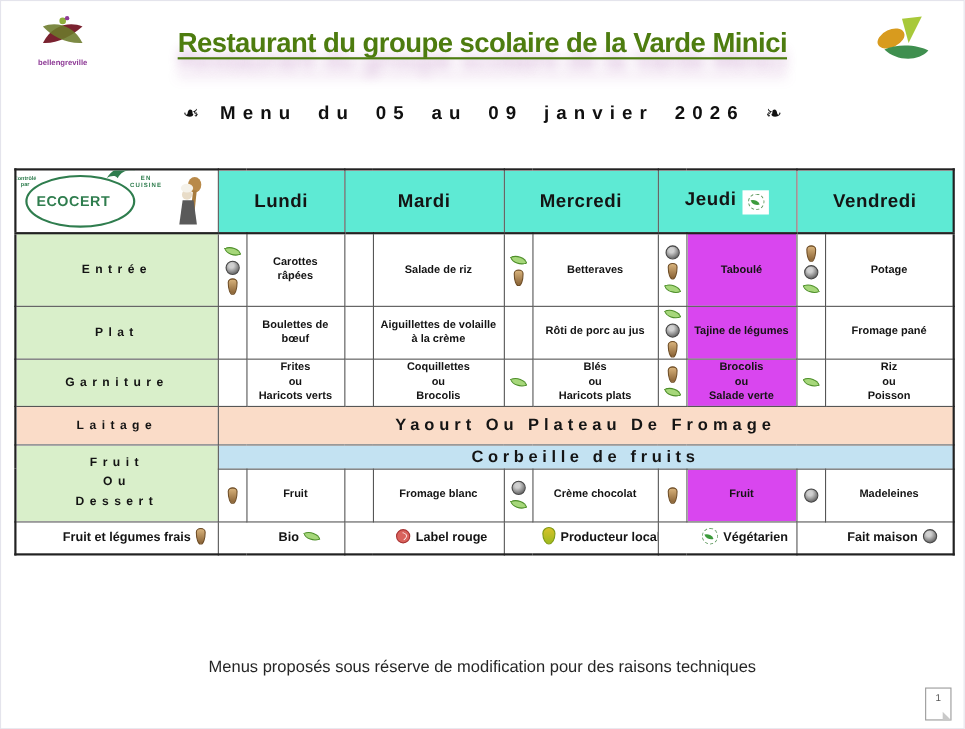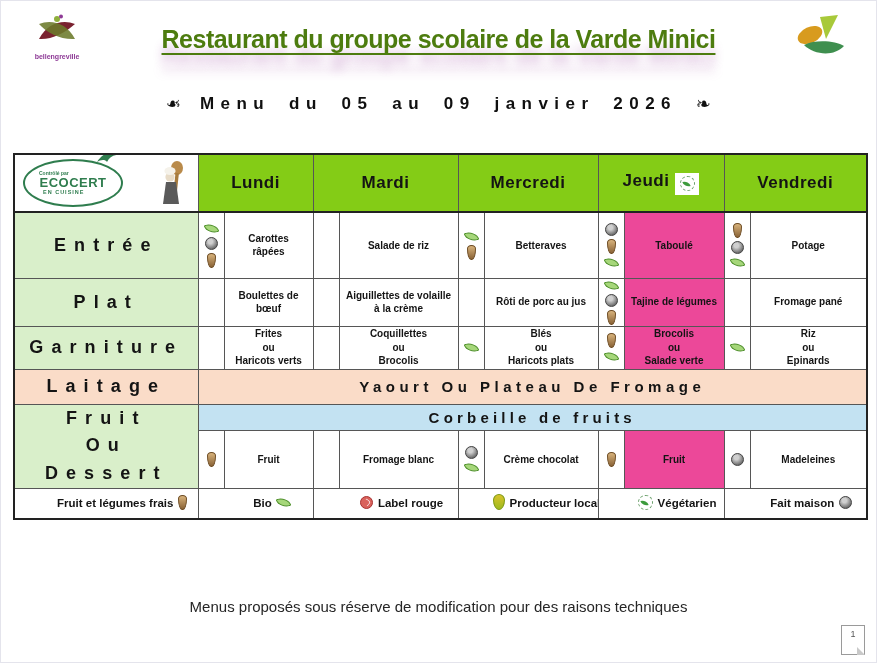--- a/index.html
+++ b/index.html
@@ -27,27 +27,27 @@
   tr.hdr{height:57px;}
   tr.r-entree{height:66px;}
   tr.r-plat{height:48px;}
   tr.r-garn{height:43px;}
   tr.r-lait{height:35px;padding-left:28px;}
   tr.r-corb{height:22px;}
   tr.r-dess{height:48px;}
   tr.r-leg{height:30px;}
   tr.hdr th, tr.hdr td{border-bottom:2px solid #222;}
   .corner{background:#fff;}
-  .day{background:#84cc16;font-size:17px;font-weight:bold;letter-spacing:0.5px;margin-top:13px;}
-  .lbl{background:#d9efca;font-size:18px;font-weight:bold;letter-spacing:0.45em;margin-left:32px;}
+  .day{background:#5eead4;font-size:17px;font-weight:bold;letter-spacing:0.5px;margin-top:13px;}
+  .lbl{background:#d9efca;font-size:11px;font-weight:bold;letter-spacing:0.45em;margin-left:32px;}
   .lbl.peach{background:#fadcc8;}
   .laitage-band{background:#fadcc8;font-size:15px;font-weight:bold;letter-spacing:0.30em;margin-left:12px;}
   .corbeille{background:#c3e2f2;font-size:15px;font-weight:600;letter-spacing:0.28em;}
   .cell{font-size:10px;font-weight:bold;line-height:1.35;white-space:pre-line;background:#fff;}
-  .cell.hl{background:#ec4899;}
+  .cell.hl{background:#d946ef;}
   .icol{background:#fff;border-right-color:#a3a3a3;padding:2px 0;}
   .icol .stack{display:flex;flex-direction:column;align-items:center;justify-content:center;gap:3px;min-height:100%;}
   .legend-cell{background:#fff;font-size:11.5px;font-weight:bold;white-space:nowrap;}
   .legend-cell .li{display:inline-flex;align-items:center;gap:5px;justify-content:center;padding-left:32px;}
   .fd-line{line-height:1.55;}
 
   
   .micon{display:inline-block;flex:0 0 auto;}
   .icon-bio{width:11px;height:9px;background:#a6d77a;border:1px solid #4e8f2a;border-radius:0 100% 0 100%;transform:rotate(-20deg);}
   .icon-fait-maison{width:11px;height:11px;border-radius:50%;background:radial-gradient(circle at 40% 32%,#d0d0d0 0 22%,#6b6b6b 75%);border:1px solid #474747;}
@@ -55,21 +55,21 @@
   .icon-label-rouge{width:11px;height:11px;border-radius:50%;background:#d9625c;border:1px solid #a83232;position:relative;}
   .icon-label-rouge::after{content:'';position:absolute;inset:2px;border-radius:50%;border:1px solid rgba(255,255,255,.75);border-left-color:transparent;border-bottom-color:transparent;transform:rotate(35deg);}
   .icon-producteur-local{width:10px;height:14px;background:linear-gradient(180deg,#d8c22a,#9eba1e);border:1px solid #7e9a14;border-radius:50% 50% 50% 50%/38% 38% 62% 62%;}
   .icon-vegetarien{width:13px;height:13px;border-radius:50%;border:1px dashed #6aa06a;position:relative;background:#fff;}
   .icon-vegetarien::before{content:'';position:absolute;left:2px;top:4px;width:7px;height:6px;background:#3c9b3c;border-radius:0 100% 0 100%;transform:rotate(-15deg);}
   .veg-badge{display:inline-flex;width:24px;height:22px;background:#fff;align-items:center;justify-content:center;vertical-align:-5px;margin-left:6px;}
 
   
   .corner-wrap{display:flex;align-items:center;justify-content:space-between;padding:4px 10px 4px 6px;}
   .ecocert{position:relative;width:96px;height:44px;border:2px solid #2f7d4e;border-radius:50%;
-    display:flex;flex-direction:column;align-items:center;justify-content:center;line-height:1.05;background:#fff;}
+    display:flex;flex-direction:row;align-items:center;justify-content:center;line-height:1.05;background:#fff;}
   .eco1{font-size:5px;color:#2f7d4e;font-weight:bold;align-self:flex-start;margin-left:14px;}
   .eco2{font-size:13px;font-weight:bold;color:#2f7d4e;letter-spacing:0.5px;}
   .eco3{font-size:5.5px;font-weight:bold;color:#2f7d4e;align-self:flex-start;margin-left:18px;letter-spacing:1px;}
   .swallow{position:absolute;top:-12px;right:-4px;}
 
   
   .footnote{position:absolute;left:28px;right:28px;top:567px;text-align:center;font-size:10.5px;font-weight:bold;color:#161616;line-height:1.55;}
   .disclaimer{position:absolute;left:0;right:0;top:597px;text-align:center;font-size:15px;color:#262626;font-weight:400;}
   .pagebox{position:absolute;left:840px;top:624px;width:22px;height:28px;background:#fff;border:1px solid #9a9a9a;
     font-size:9px;color:#555;text-align:center;line-height:16px;}
@@ -253,21 +253,21 @@
       <td class="cell hl">Brocolis
 ou
 Salade verte</td>
       <td class="icol">
             <div class="stack">
               <span class="micon icon-bio"></span>
             </div>
           </td>
       <td class="cell">Riz
 ou
-Epinards</td>
+Poisson</td>
     </tr>
 
     <tr class="r-lait">
       <td class="lbl peach">Laitage</td>
       <td colspan="10" class="laitage-band">Yaourt Ou Plateau De Fromage</td>
     </tr>
 
     <tr class="r-corb">
       <td class="lbl" rowspan="2">
         <div class="fd-line">Fruit</div>

